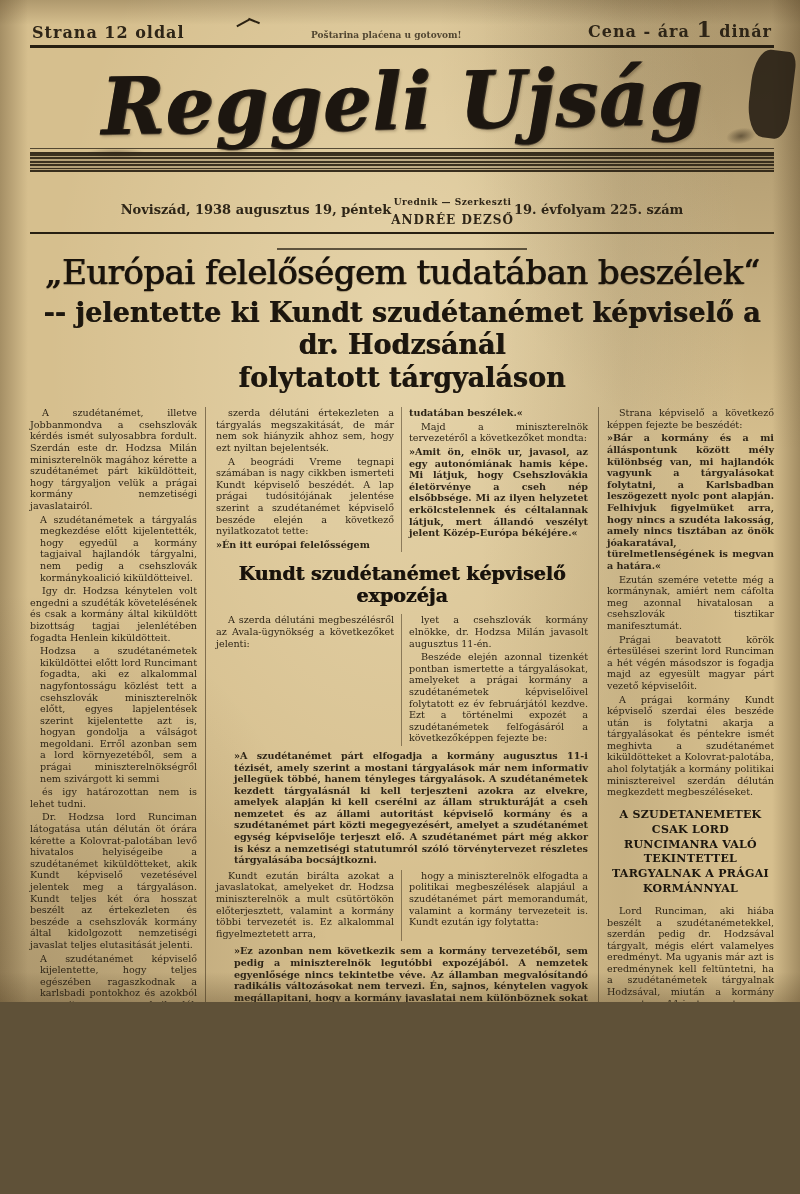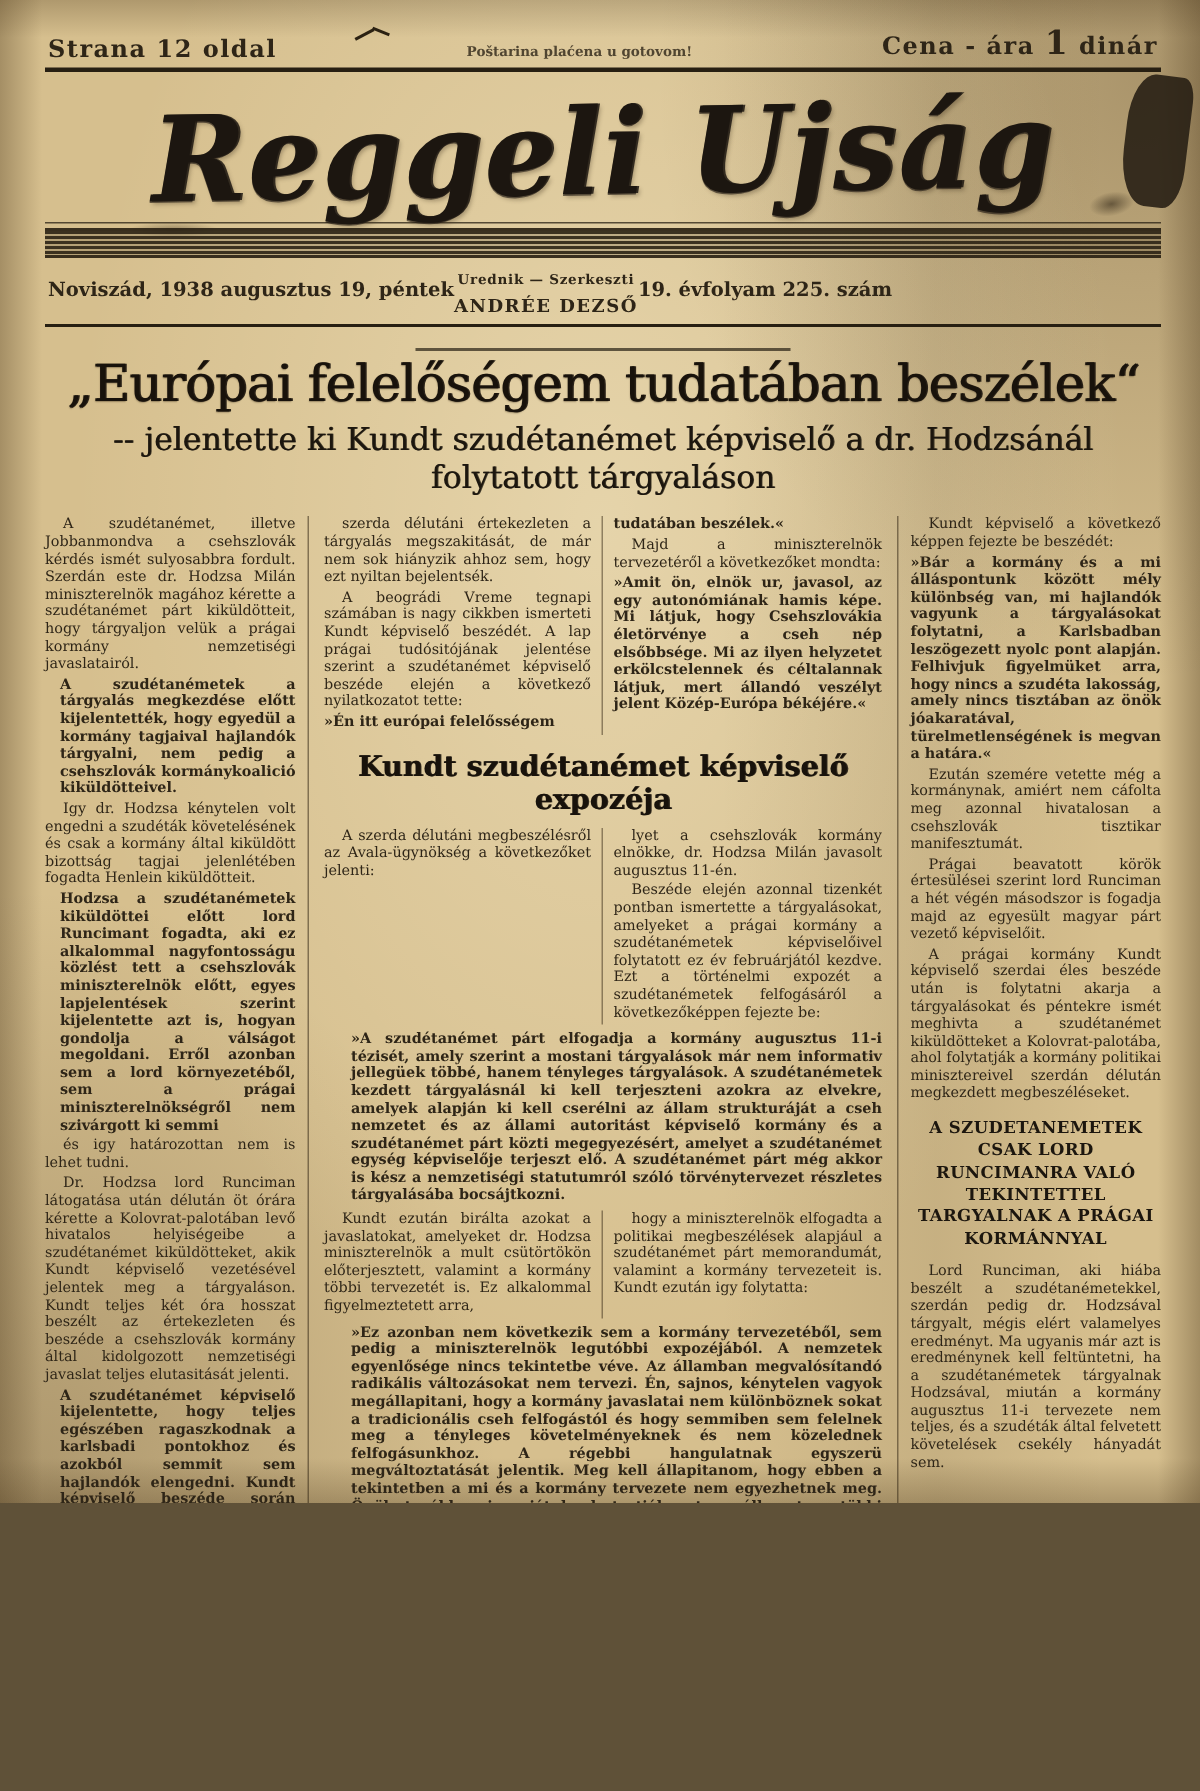--- a/index.html
+++ b/index.html
@@ -39,40 +39,40 @@
   .masthead h1 {
     display:inline-block; font-size:76px; font-style:italic; font-weight:bold; line-height:1;
     color:#1c1610; letter-spacing:1px; transform:rotate(-1deg) scaleY(1.04);
     text-shadow:1.5px 0 0 rgba(28,22,16,.85), 0 1px 0 rgba(28,22,16,.6), 2px 2px 3px rgba(60,45,25,.35);
   }
   .thin-rule { border:none; border-top:1px solid rgba(39,31,18,.75); margin:6px 0 0; }
   .ribbed { height:20px; margin-top:3px; border-top:2px solid #2b2214; border-bottom:2px solid #2b2214;
     background:repeating-linear-gradient(180deg,#2e2516 0 1.7px, rgba(46,37,22,.22) 1.7px 3.4px); opacity:.92; }
 
   
-  .dateline { display:flex; justify-content:flex-start; align-items:center; padding:2px 2px 4px; border-bottom:2px solid #271f12; }
+  .dateline { display:flex; justify-content:center; align-items:center; padding:18px 2px 4px; border-bottom:2px solid #271f12; }
   .dl-left, .dl-right { font-size:13px; font-weight:bold; }
   .dl-center { text-align:center; line-height:1.2; }
   .dl-center .dl-role { font-size:9px; font-weight:bold; letter-spacing:.5px; }
   .dl-center .dl-name { font-size:12px; font-weight:bold; letter-spacing:1px; }
 
   
   .short-rule { width:250px; height:2px; background:rgba(39,31,18,.7); margin:14px auto 4px; }
   .headline { text-align:center; }
   .headline h2 { font-size:34px; font-weight:normal; line-height:1.08; color:#18120b; letter-spacing:-.5px;
     text-shadow:1px 0 0 rgba(24,18,11,.9), 0 1px 1px rgba(50,38,20,.4); }
-  .headline h3 { font-size:21px; font-weight:normal; line-height:1.2; color:#1c160e; margin-top:6px;
+  .headline h3 { font-size:27px; font-weight:bold; line-height:1.2; color:#1c160e; margin-top:6px;
     text-shadow:.6px 0 0 rgba(28,22,14,.8); }
   .headline h3.second { margin-top:0; }
 
   
   .body-grid { display:grid; grid-template-columns:176px 1fr 176px; column-gap:10px; margin-top:13px; }
   .np { font-size:9.6px; line-height:11.6px; text-align:justify; margin-bottom:2px; }
   .np.p { text-indent:12px; }
-  .np.bold { font-weight:bold; padding-left:10px; text-indent:0; }
+  .np.bold { font-weight:normal; padding-left:10px; text-indent:0; }
   .np.quote { font-weight:bold; text-indent:0; }
   .np.subhead { font-weight:bold; font-size:11px; line-height:1.35; text-align:center; letter-spacing:.3px;
     margin:10px 4px 8px; text-indent:0; color:#1c160e; }
   .col1 { border-right:1px solid rgba(55,42,22,.55); padding-right:8px; }
   .col4 { border-left:1px solid rgba(55,42,22,.55); padding-left:8px; }
   .two-col { display:grid; grid-template-columns:1fr 1fr; }
   .sub-col.left { border-right:1px solid rgba(55,42,22,.5); padding-right:7px; }
   .sub-col.right { padding-left:7px; }
   .mid-headline { font-size:19px; font-weight:bold; text-align:center; margin:10px 0 8px; color:#18120b;
     text-shadow:.7px 0 0 rgba(24,18,11,.85); }
@@ -165,21 +165,21 @@
           <div class="sub-col right">
               <p class="np p">hogy a miniszterelnök elfogadta a politikai megbeszélések alapjául a szudétanémet párt memorandumát, valamint a kormány tervezeteit is. Kundt ezután igy folytatta:</p>
             </div>
         </div>
         <div class="block">
             <p class="np quote">»Ez azonban nem következik sem a kormány tervezetéből, sem pedig a miniszterelnök legutóbbi expozéjából. A nemzetek egyenlősége nincs tekintetbe véve. Az államban megvalósítandó radikális változásokat nem tervezi. Én, sajnos, kénytelen vagyok megállapitani, hogy a kormány javaslatai nem különböznek sokat a tradicionális cseh felfogástól és hogy semmiben sem felelnek meg a tényleges követelményeknek és nem közelednek felfogásunkhoz. A régebbi hangulatnak egyszerü megváltoztatását jelentik. Meg kell állapitanom, hogy ebben a tekintetben a mi és a kormány tervezete nem egyezhetnek meg. Önök továbbra is sajátuknak tartják ezt az államot, a többi nemzeteknek pedig alárendelt szerepet juttatnak. Mi ezzel szemben azt akarjuk, hogy a német nemzetet a cseh nemzettel egyenrangunak ismerjék el. A kormány elutasitja a mi javaslatunkat, hogy nemzetiségi csoportokat jogi egységeknek tekintse. Mi egységes kormánypolitikát akarunk, amelyet a kisebbségekkel szemben az összes nemzeteknek kell megalakitaniok. Mi azt akarjuk, hogy az összes nemzetek részére biztositva legyen az anyanyelv használatának joga.«</p>
           </div>
       </div>
 
       <div class="col4">
-          <p class="np p">Kundt képviselő a következő képpen fejezte be beszédét:</p>
+          <p class="np p">Strana képviselő a következő képpen fejezte be beszédét:</p>
           <p class="np quote">»Bár a kormány és a mi álláspontunk között mély különbség van, mi hajlandók vagyunk a tárgyalásokat folytatni, a Karlsbadban leszögezett nyolc pont alapján. Felhivjuk figyelmüket arra, hogy nincs a szudéta lakosság, amely nincs tisztában az önök jóakaratával, türelmetlenségének is megvan a határa.«</p>
           <p class="np p">Ezután szemére vetette még a kormánynak, amiért nem cáfolta meg azonnal hivatalosan a csehszlovák tisztikar manifesztumát.</p>
           <p class="np p">Prágai beavatott körök értesülései szerint lord Runciman a hét végén másodszor is fogadja majd az egyesült magyar párt vezető képviselőit.</p>
           <p class="np p">A prágai kormány Kundt képviselő szerdai éles beszéde után is folytatni akarja a tárgyalásokat és péntekre ismét meghivta a szudétanémet kiküldötteket a Kolovrat-palotába, ahol folytatják a kormány politikai minisztereivel szerdán délután megkezdett megbeszéléseket.</p>
           <p class="np subhead">A SZUDETANEMETEK CSAK LORD RUNCIMANRA VALÓ TEKINTETTEL TARGYALNAK A PRÁGAI KORMÁNNYAL</p>
           <p class="np p">Lord Runciman, aki hiába beszélt a szudétanémetekkel, szerdán pedig dr. Hodzsával tárgyalt, mégis elért valamelyes eredményt. Ma ugyanis már azt is eredménynek kell feltüntetni, ha a szudétanémetek tárgyalnak Hodzsával, miután a kormány augusztus 11-i tervezete nem teljes, és a szudéták által felvetett követelések csekély hányadát sem.</p>
         </div>
     </section>
 
   </div>

